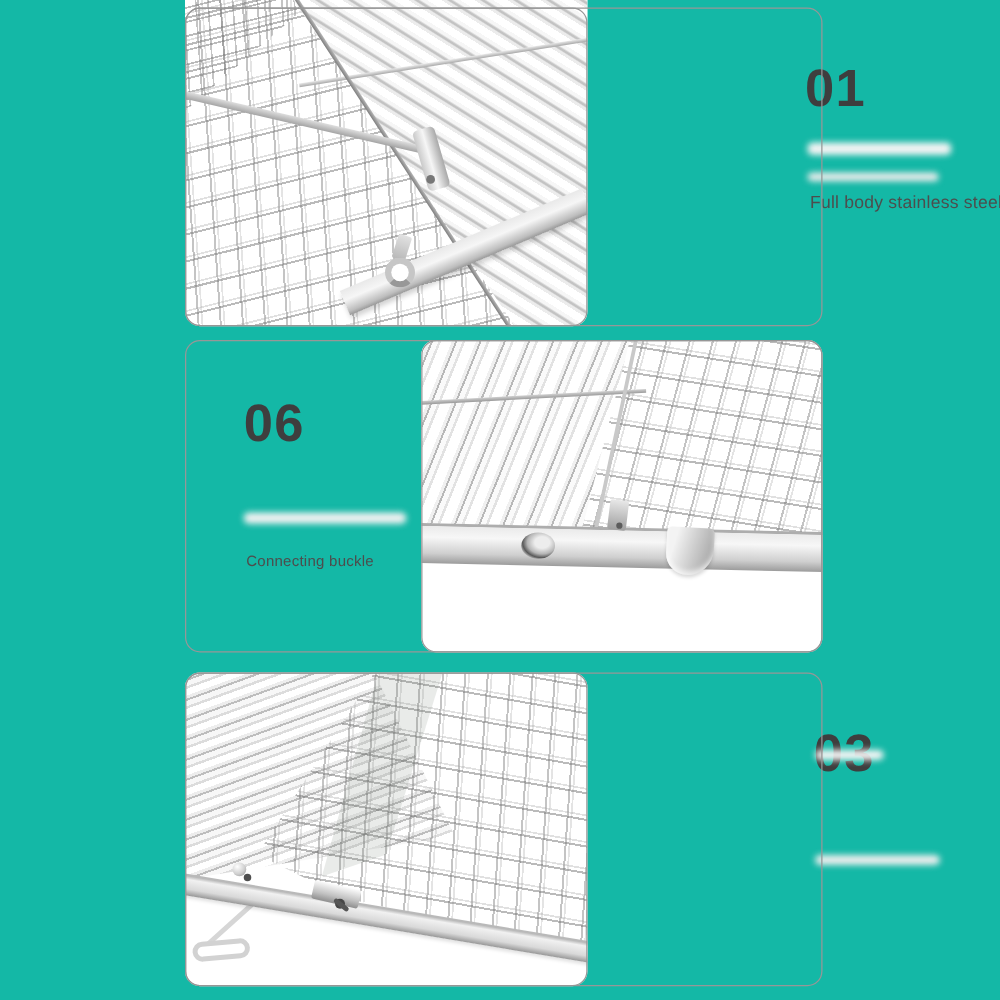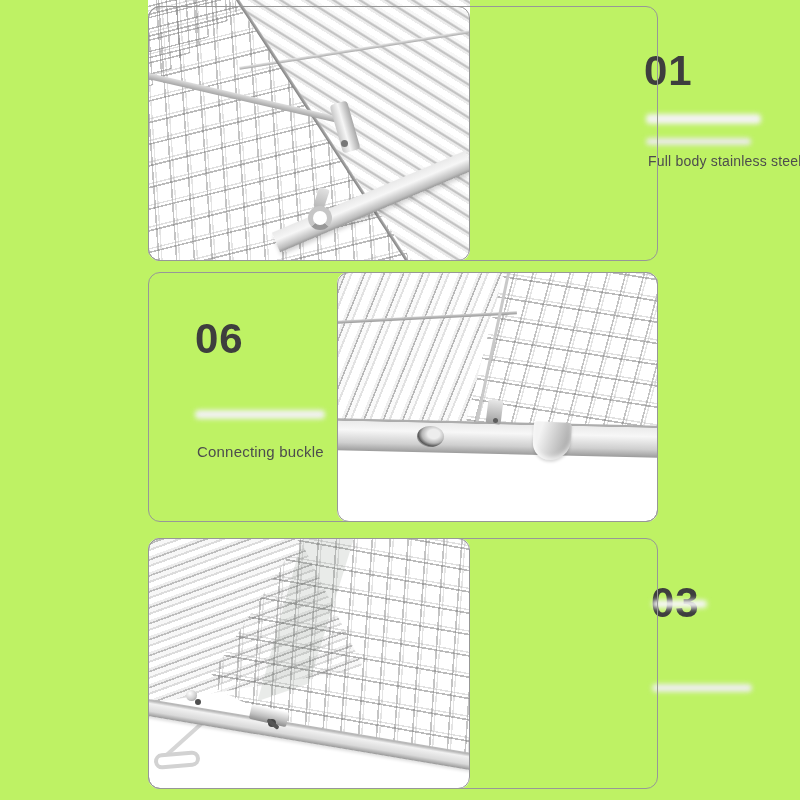--- a/index.html
+++ b/index.html
@@ -1,16 +1,16 @@
 <!DOCTYPE html>
 <html><head>
 <meta charset="utf-8">
 <style>
   html,body{margin:0;padding:0;background:#ffffff;}
-  .stage{position:relative;width:800px;height:800px;background:#bef264;overflow:hidden;
+  .stage{position:relative;width:800px;height:800px;background:#14b8a6;overflow:hidden;
          font-family:"Liberation Sans", sans-serif;}
   .panel{position:absolute;left:148px;width:510px;}
   #p1{top:0;height:261px;}
   #p2{top:272px;height:250px;}
   #p3{top:538px;height:251px;}
 
   
   .outline{position:absolute;border:1.5px solid #979797;border-radius:12px;
            background:transparent;pointer-events:none;z-index:10;box-sizing:border-box;}
   #p1 .card-outline{left:0;top:6px;width:510px;height:255px;}
@@ -22,21 +22,21 @@
 
   
   .text{position:absolute;z-index:6;}
   #p1 .text{left:470px;top:6px;width:188px;height:255px;}
   #p2 .text{left:0;top:0;width:189px;height:250px;}
   #p3 .text{left:470px;top:0;width:188px;height:251px;}
   .num{position:absolute;font-size:42px;font-weight:bold;color:#3e3e3e;line-height:1;letter-spacing:1px;}
   #p1 .num{left:26px;top:44px;}
   #p2 .num{left:47px;top:46px;}
   #p3 .num{left:33px;top:44px;}
-  .caption{position:absolute;font-size:15px;color:#4d4d4d;line-height:1.4;letter-spacing:.2px;}
+  .caption{position:absolute;font-size:12px;color:#4d4d4d;line-height:1.4;letter-spacing:.2px;}
   #p1 .caption{left:30px;top:146px;white-space:nowrap;font-size:14px;}
   #p2 .caption{left:49px;top:169px;white-space:nowrap;}
   #p3 .caption{left:36px;top:162px;width:140px;}
   .smudge{position:absolute;filter:blur(2.5px);border-radius:4px;}
   #p1 .sm-a{left:28px;top:108px;width:115px;height:10px;background:#f3f3f3;}
   #p1 .sm-b{left:28px;top:132px;width:105px;height:7px;background:#ebebeb;}
   #p2 .sm-a{left:47px;top:138px;width:130px;height:9px;background:#f1f1f1;}
   #p3 .sm-a{left:34px;top:62px;width:55px;height:8px;background:#f5f5f5;}
   #p3 .sm-b{left:34px;top:146px;width:100px;height:8px;background:#eeeeee;}
 

